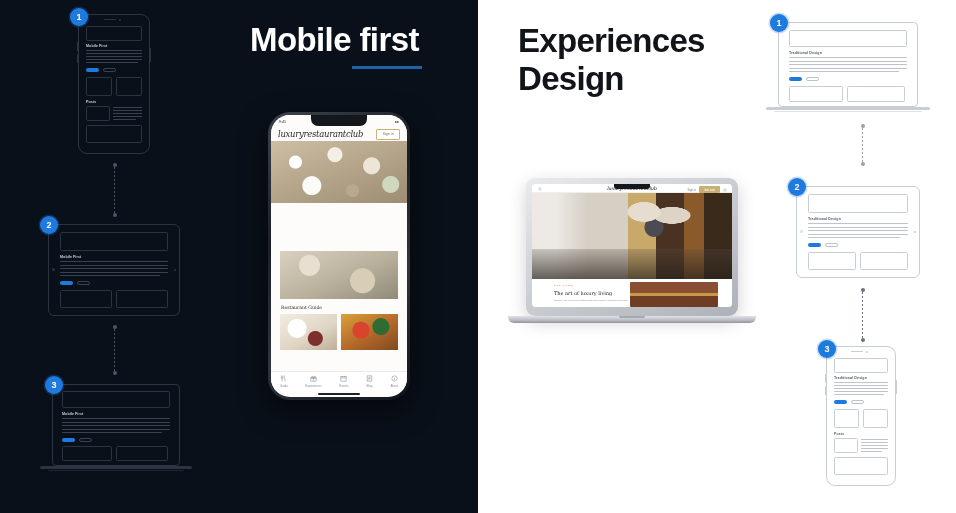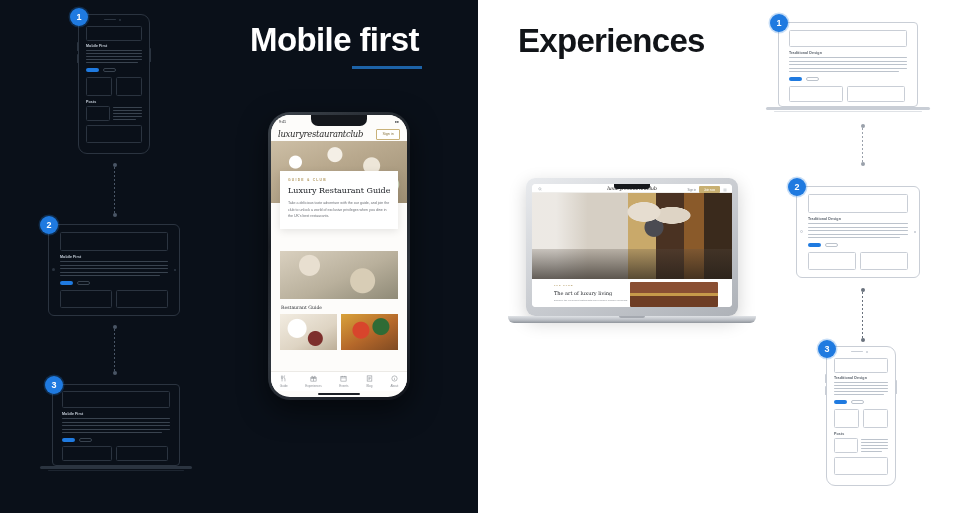--- a/index.html
+++ b/index.html
@@ -359,25 +359,20 @@
           <span>●●</span>
         </div>
 
         <div class="hp-header">
           <div class="script-logo">luxuryrestaurantclub</div>
           <div class="signin-btn">Sign in</div>
         </div>
 
         <div class="hp-photo"></div>
 
-        <div class="hp-card">
-          <div class="eyebrow">GUIDE &amp; CLUB</div>
-          <div class="card-title">Luxury Restaurant Guide</div>
-          <div class="card-body">Take a delicious taste adventure with the our guide, and join the club to unlock a world of exclusive privileges when you dine in the UK's best restaurants.</div>
-        </div>
 
         <div class="hp-pic"></div>
         <div class="hp-sec-title">Restaurant Guide</div>
 
         <div class="hp-thumbs">
           <div class="hp-thumb thumb-a"></div>
           <div class="hp-thumb thumb-b"></div>
         </div>
 
         <div class="hp-nav">
@@ -428,20 +423,21 @@
         </div>
         <div class="hp-home"></div>
       </div>
     </div>
   </div>
 
   <div class="panel-light lt">
 
     <div class="title-light">
       <div>Experiences</div>
+      <div>Design</div>
     </div>
 
     <div class="wf laptop" style="left:300px; top:22px; width:140px; height:92px;">
       <div class="badge" style="left:-8px; top:-8px;">1</div>
       <div class="shell" style="height:85px;"></div>
       <div class="box" style="left:11px; top:8px; right:11px; height:17px;"></div>
       <div class="lbl" style="left:11px; top:29px;">Traditional Design</div>
       <div class="bar" style="left:11px; top:35px; right:11px;"></div>
       <div class="bar" style="left:11px; top:38.5px; right:11px;"></div>
       <div class="bar" style="left:11px; top:42px; right:11px;"></div>

